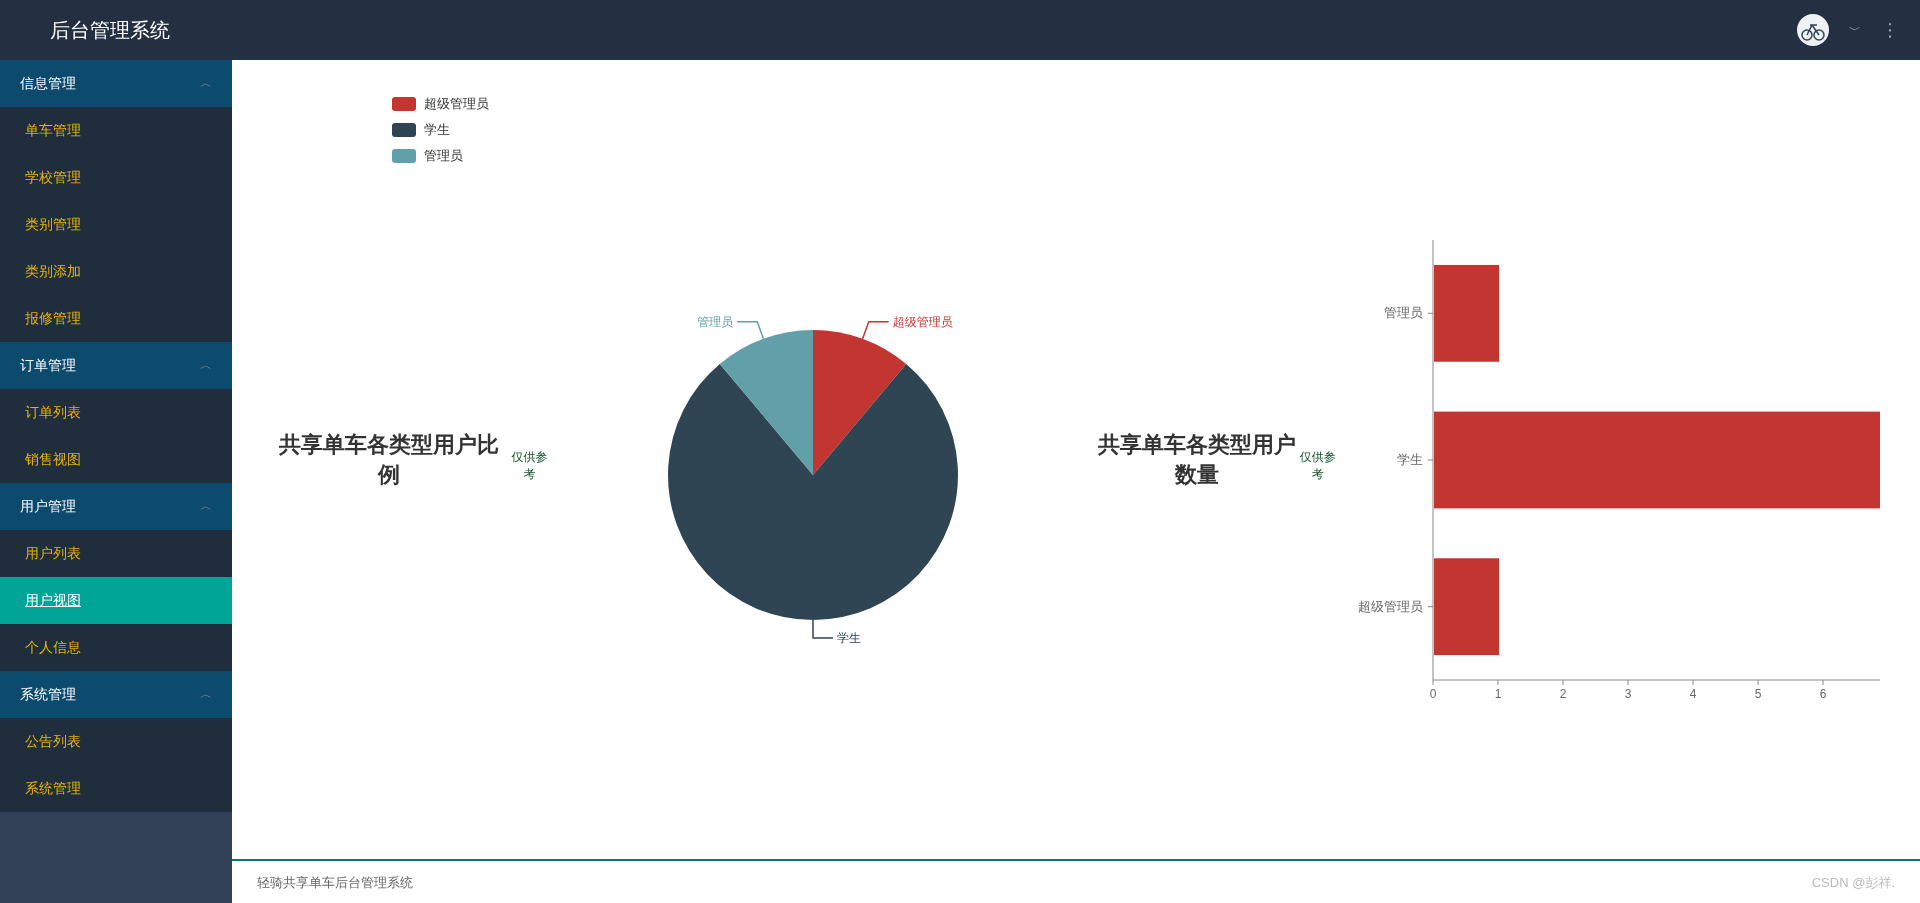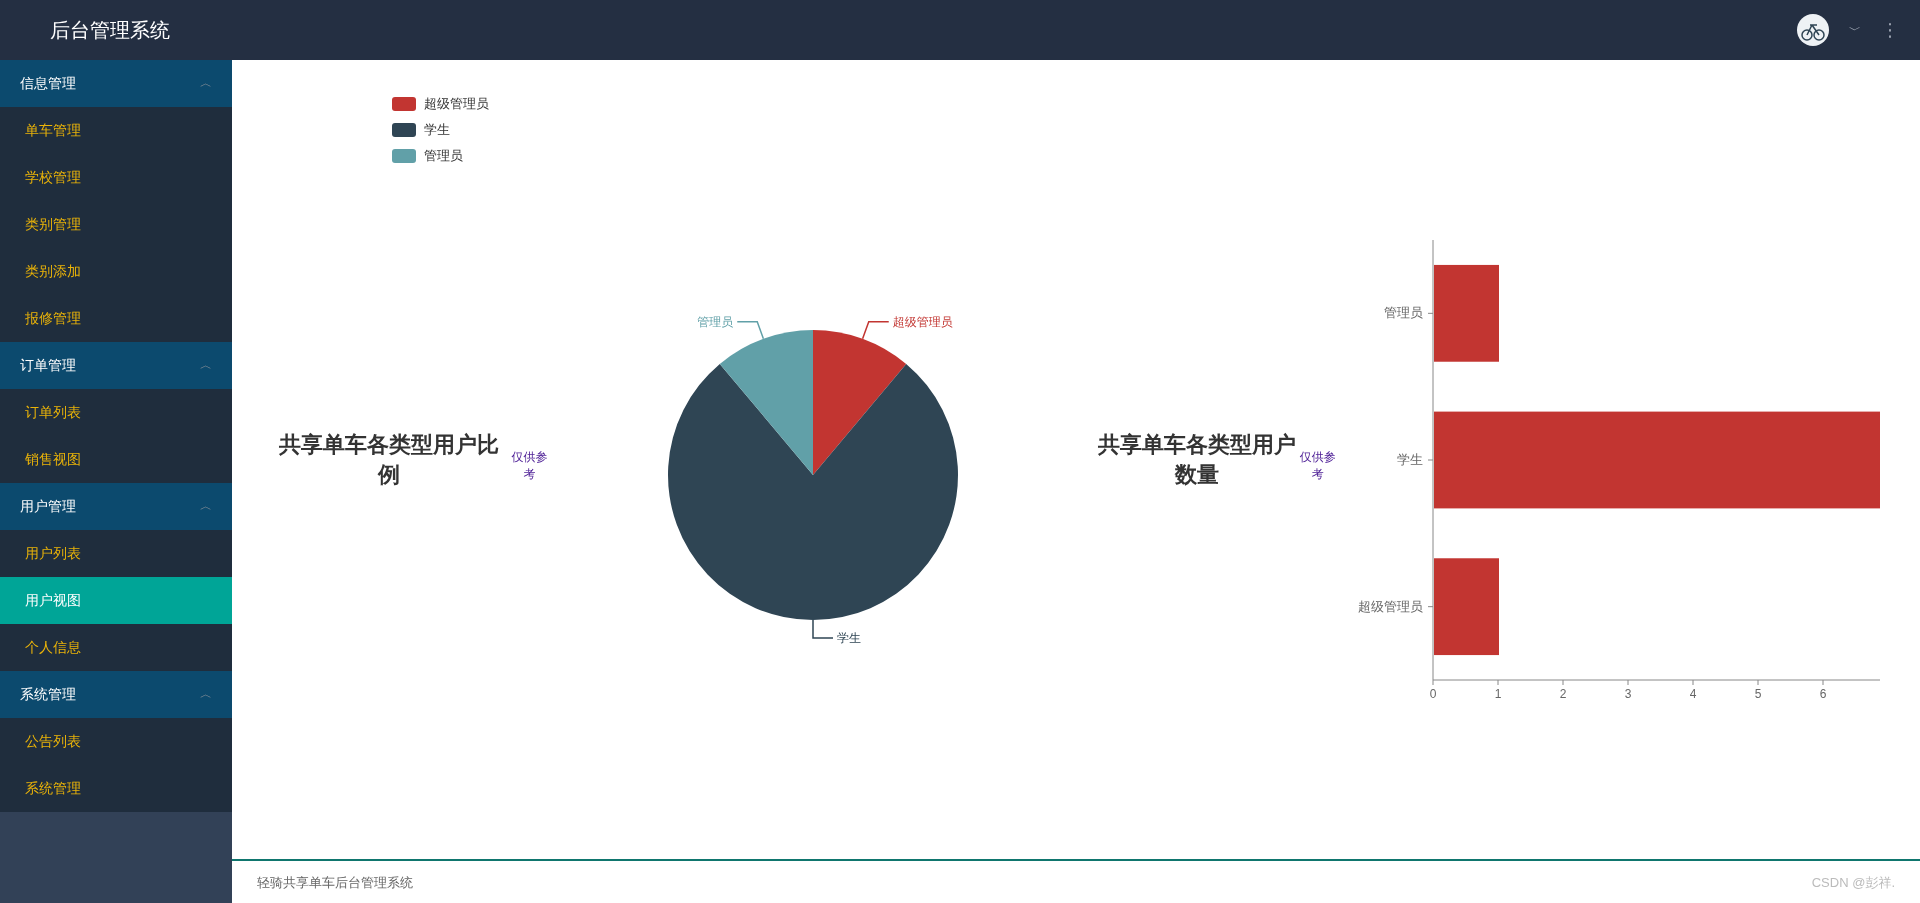--- a/index.html
+++ b/index.html
@@ -76,20 +76,21 @@
       height: 47px;
       line-height: 47px;
       font-size: 14px;
       color: #eab308;
       cursor: pointer;
       background: #1f2d3d;
     }
     .menu-item.active {
       background: #00a597;
       color: #fff;
+      text-decoration: underline;
     }
     .chevron-up {
       font-size: 12px;
       color: #909399;
     }
     .main {
       flex: 1;
       display: flex;
       flex-direction: column;
       background: #f0f0f0;
@@ -110,21 +111,21 @@
       position: relative;
     }
     .chart-title {
       font-size: 22px;
       font-weight: bold;
       color: #333;
       text-align: center;
     }
     .chart-subtitle {
       font-size: 12px;
-      color: #4c1d95;
+      color: #14532d;
       margin-top: 12px;
       text-align: center;
     }
     .pie-legend {
       position: absolute;
       left: 120px;
       top: 5px;
       font-size: 13px;
       color: #333;
     }

